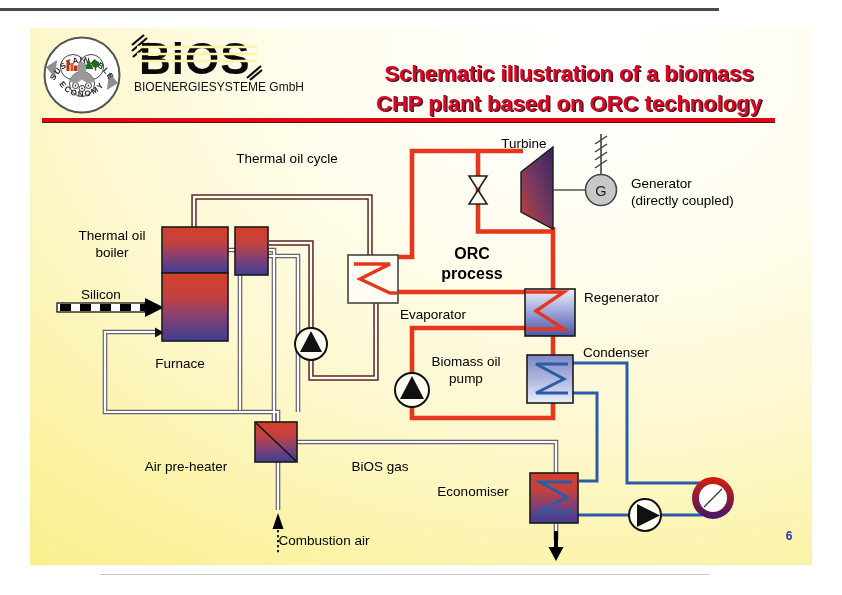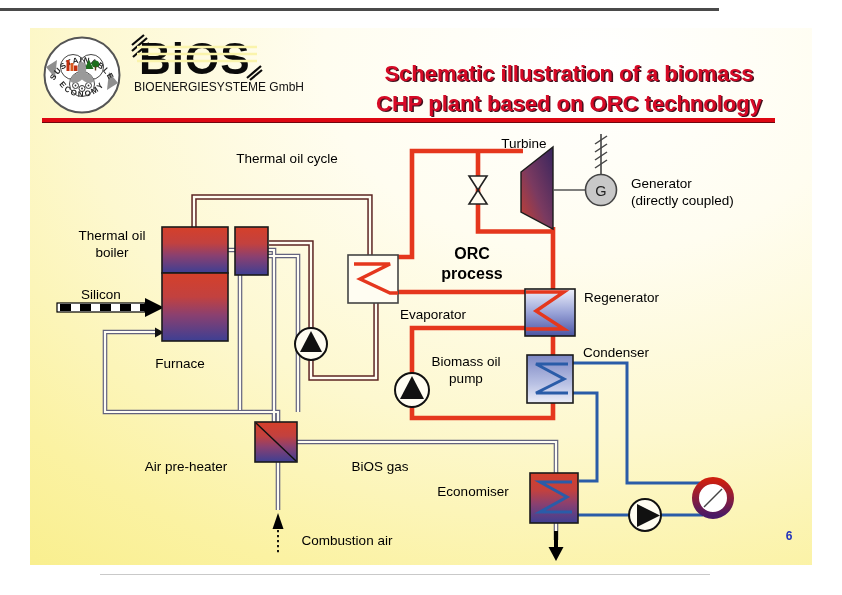--- a/index.html
+++ b/index.html
@@ -266,16 +266,16 @@
   <div class="lbl" style="left:433px;top:314px">Evaporator</div>
   <div class="lbl lbl-left" style="left:584px;top:297px">Regenerator</div>
   <div class="lbl lbl-left" style="left:583px;top:352px">Condenser</div>
   <div class="lbl" style="left:466px;top:370px">
     <div>Biomass oil</div>
     <div>pump</div>
   </div>
   <div class="lbl" style="left:186px;top:466px">Air pre-heater</div>
   <div class="lbl" style="left:380px;top:466px">BiOS gas</div>
   <div class="lbl" style="left:473px;top:491px">Economiser</div>
-  <div class="lbl" style="left:347px;top:540px">Combustion air</div>
+  <div class="lbl" style="left:324px;top:540px">Combustion air</div>
 
   <div id="page-number">6</div>
 </div>
 
 </body></html>

